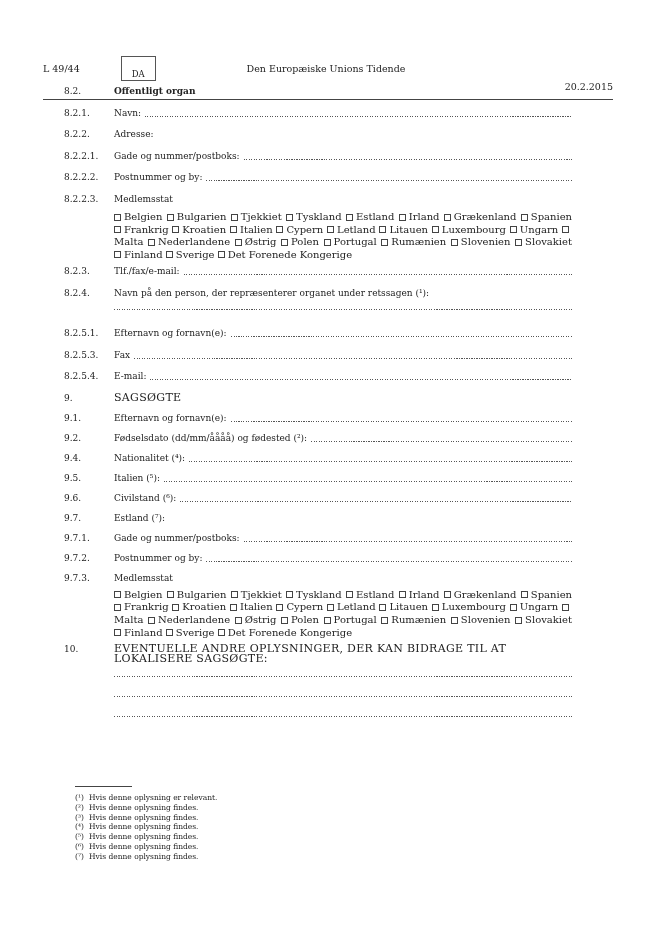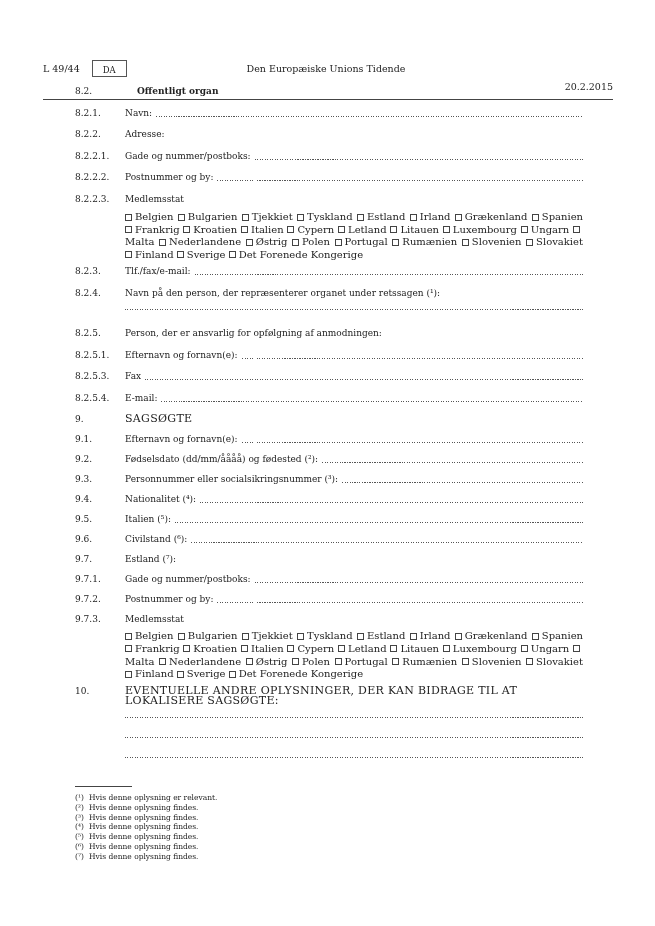--- a/index.html
+++ b/index.html
@@ -5,29 +5,29 @@
   * { margin:0; padding:0; box-sizing:border-box; }
   html,body { background:#ffffff; }
   body {
     width:655px; height:926px; position:relative; overflow:hidden;
     font-family:"DejaVu Serif", serif; color:#222222;
   }
   
   .oj-header { position:absolute; left:43px; width:570px; top:45px; font-size:9.5px; line-height:11px; }
   .oj-header-row { display:flex; align-items:center; position:relative; }
   .journal-title { position:absolute; left:0; right:4px; text-align:center; }
-  .da-box { border:1px solid #555; padding:4px 10px 1px 10px; margin-left:12px; font-size:8.5px; line-height:10px; position:relative; background:#fff;text-align:center; }
+  .da-box { border:1px solid #555; padding:12px 10px 1px 10px; margin-left:41px; font-size:8.5px; line-height:10px; position:relative; background:#fff;text-align:center; }
   .issue-date { margin-left:auto; position:relative;margin-top:36px; }
   .header-rule { border-top:1px solid #444; margin-top:7px; }
   
-  .form { position:absolute; left:75px; top:86px; width:508px; font-size:9px; line-height:10px; }
+  .form { position:absolute; left:64px; top:86px; width:508px; font-size:9px; line-height:10px; }
   .row { display:flex; align-items:baseline; margin-bottom:11.5px; }
   .row.tight { margin-bottom:10px; }
   .num { width:50px; flex:none; }
-  .lbl.bold { font-weight:bold;margin-left:12px; }
+  .lbl.bold { font-weight:bold; }
   .lbl.caps { font-size:11px; letter-spacing:0.3px; }
   .dots { flex:1 1 auto; height:1px; align-self:flex-end; margin:0 0 1px 4px;
     background-image:repeating-linear-gradient(90deg,#555 0,#555 1px,transparent 1px,transparent 2.5px); }
   .dotline { height:1px; margin-left:50px;
     background-image:repeating-linear-gradient(90deg,#555 0,#555 1px,transparent 1px,transparent 2.5px); }
   .dotline.after-8-2-4 { margin-top:2px; margin-bottom:18px; }
   .dotline.extra-first { margin-top:3px; margin-bottom:19px; }
   .dotline.extra { margin-bottom:19px; }
   .ms-block { margin:-4px 0 5px 50px; text-align:justify; line-height:12.6px; font-size:10px; }
   .cb { display:inline-block; width:7px; height:7px; border:1px solid #444; margin-right:3px; vertical-align:-0.5px; background:#fff; }
@@ -148,24 +148,20 @@
     <span class="lbl">Tlf./fax/e-mail:</span>
     <span class="dots"></span>
   </div>
 
   <div class="row">
     <span class="num">8.2.4.</span>
     <span class="lbl">Navn på den person, der repræsenterer organet under retssagen (¹):</span>
   </div>
   <div class="dotline after-8-2-4"></div>
 
-  <div class="row">
-    <span class="num">8.2.5.</span>
-    <span class="lbl">Person, der er ansvarlig for opfølgning af anmodningen:</span>
-  </div>
 
   <div class="row">
     <span class="num">8.2.5.1.</span>
     <span class="lbl">Efternavn og fornavn(e):</span>
     <span class="dots"></span>
   </div>
 
 
   <div class="row">
     <span class="num">8.2.5.3.</span>
@@ -189,25 +185,20 @@
     <span class="lbl">Efternavn og fornavn(e):</span>
     <span class="dots"></span>
   </div>
 
   <div class="row tight">
     <span class="num">9.2.</span>
     <span class="lbl">Fødselsdato (dd/mm/åååå) og fødested (²):</span>
     <span class="dots"></span>
   </div>
 
-  <div class="row tight">
-    <span class="num">9.3.</span>
-    <span class="lbl">Personnummer eller socialsikringsnummer (³):</span>
-    <span class="dots"></span>
-  </div>
 
   <div class="row tight">
     <span class="num">9.4.</span>
     <span class="lbl">Nationalitet (⁴):</span>
     <span class="dots"></span>
   </div>
 
   <div class="row tight">
     <span class="num">9.5.</span>
     <span class="lbl">Italien (⁵):</span>

